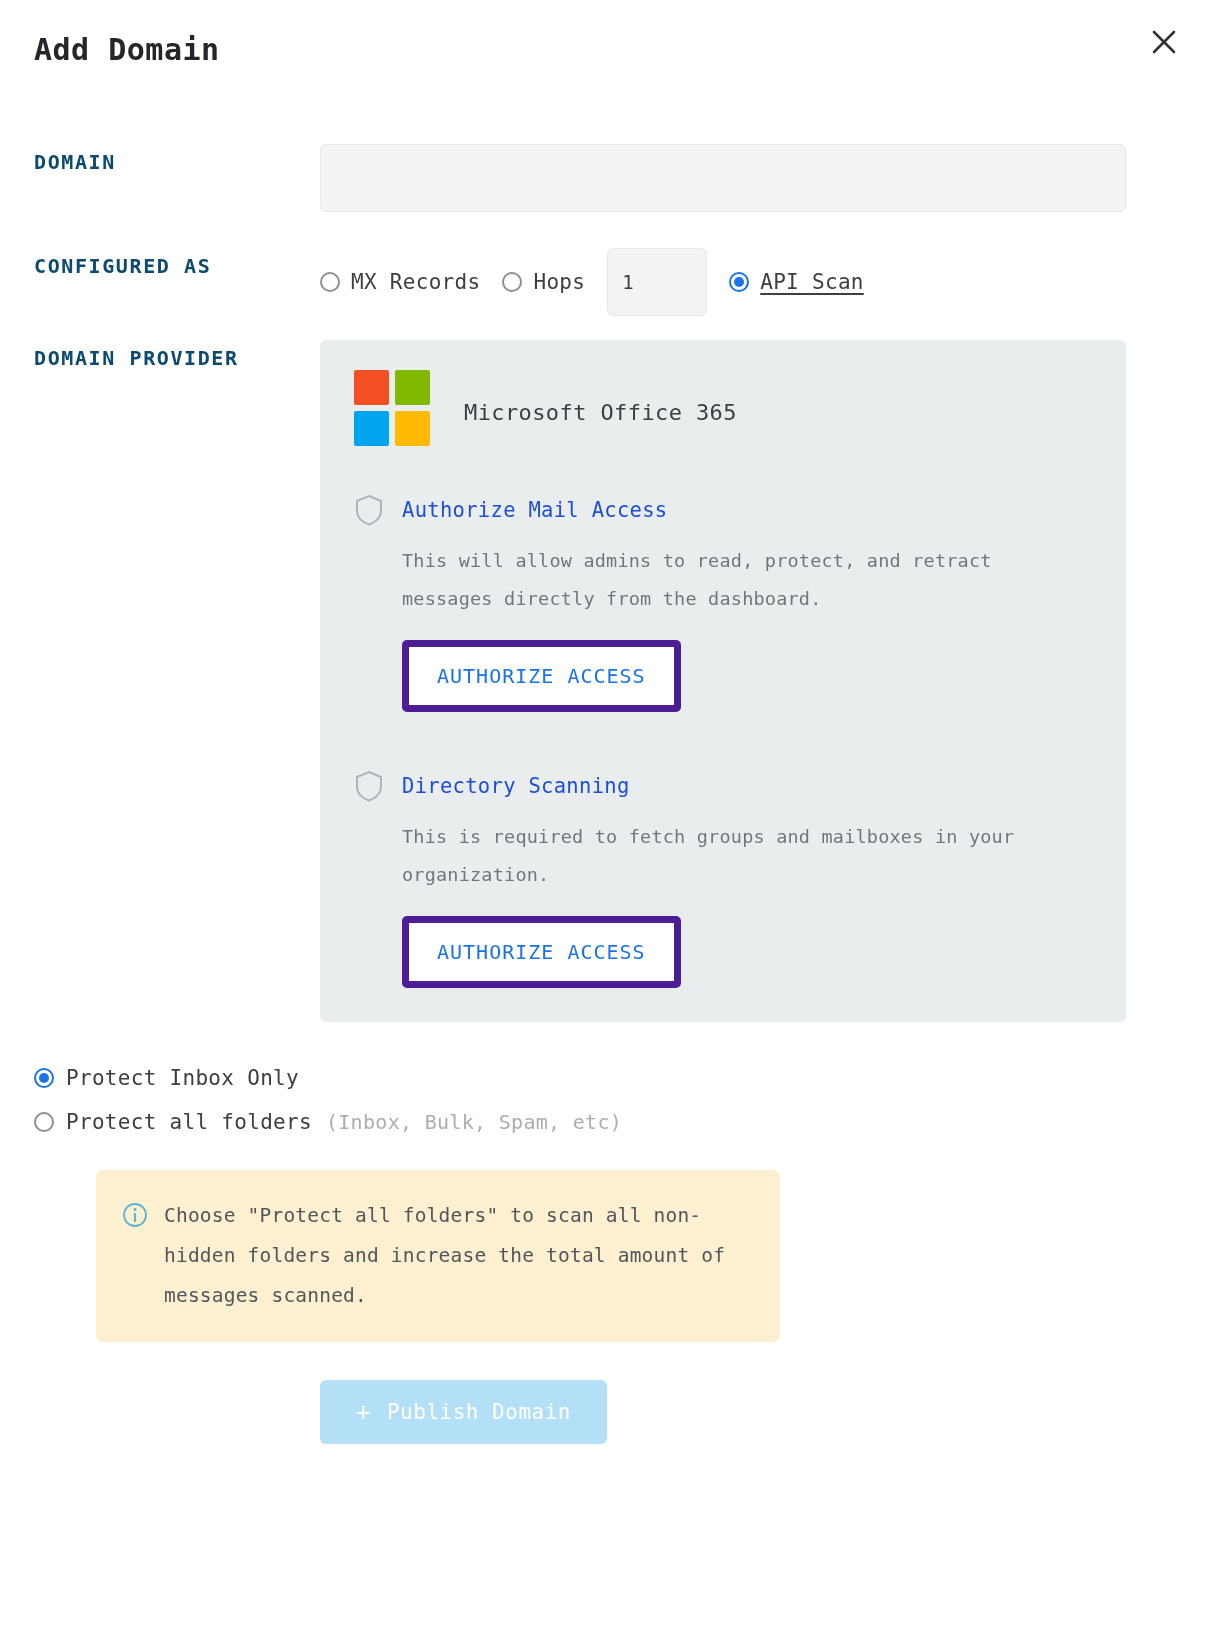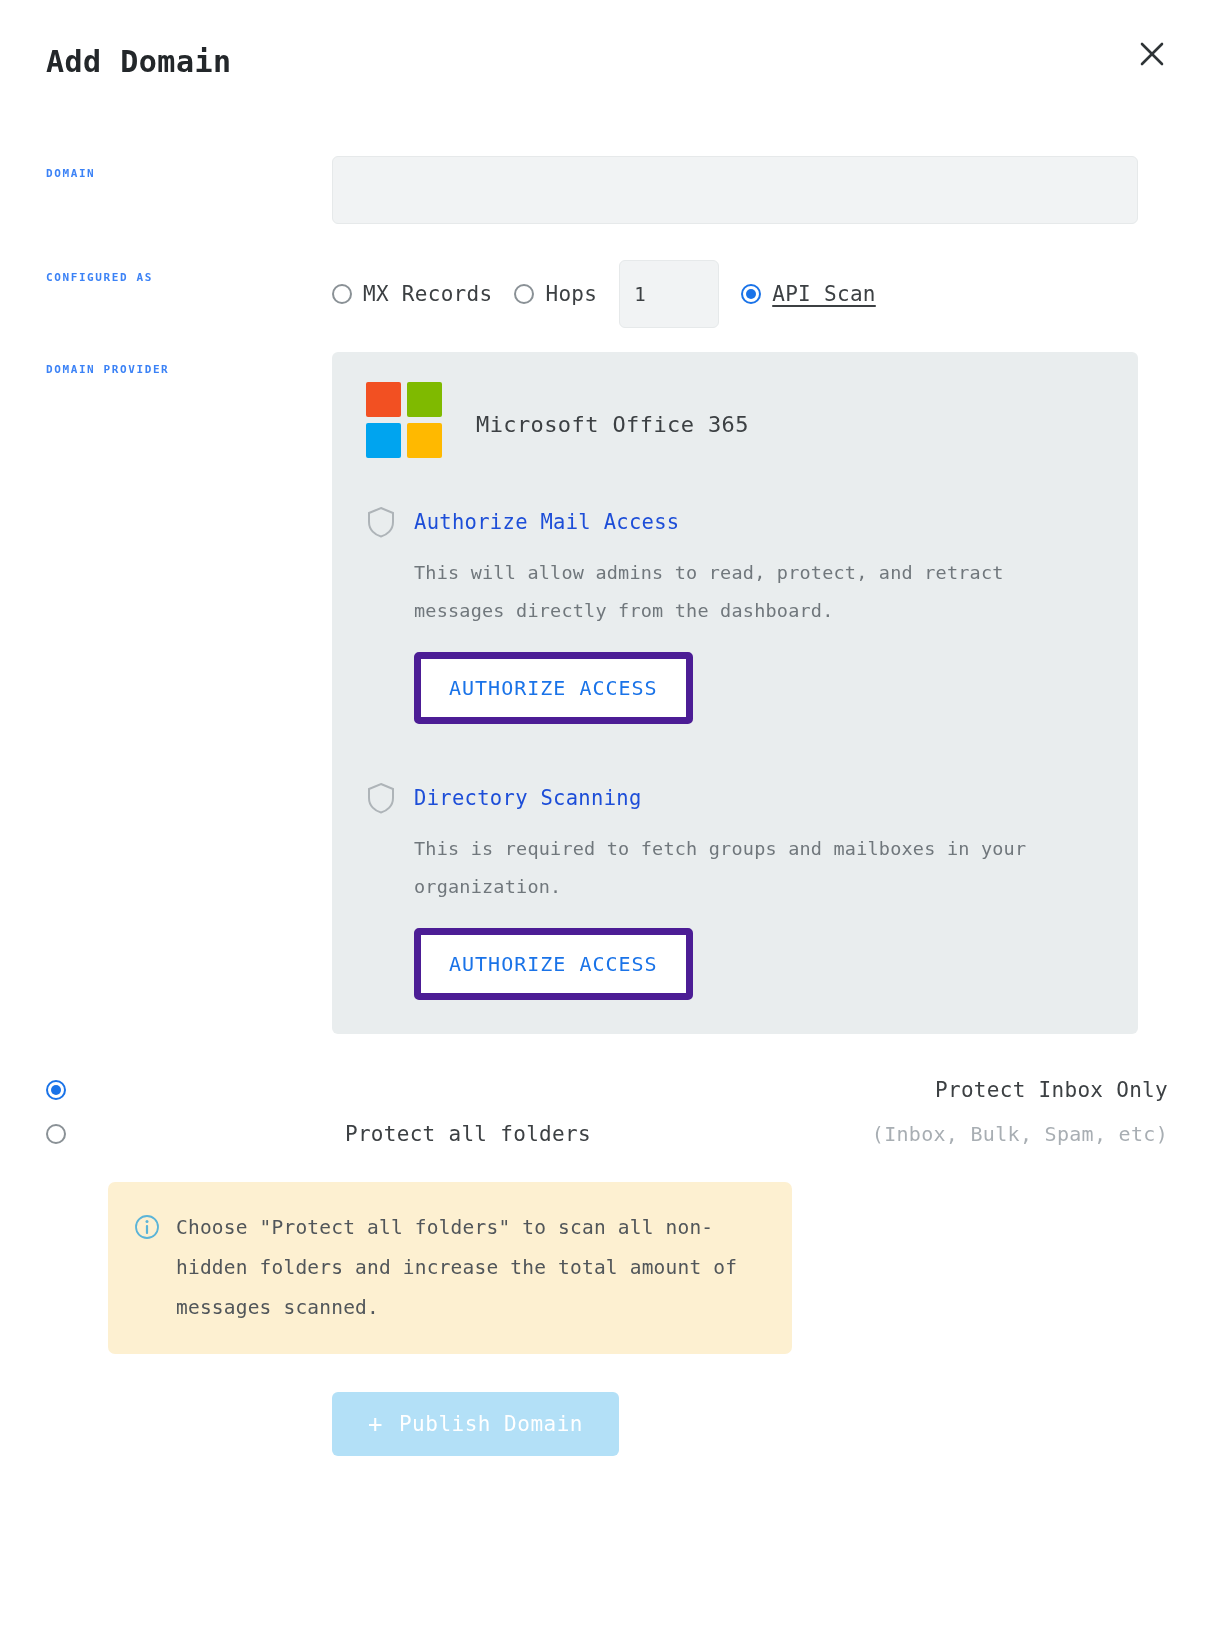--- a/index.html
+++ b/index.html
@@ -14,21 +14,21 @@
     font-family: "DejaVu Sans Mono", monospace;
     color: #2f3437;
     position: relative;
     overflow: hidden;
   }
 
   .dialog {
     position: relative;
     width: 1214px;
     height: 1636px;
-    padding: 12px;
+    padding: 0;
   }
 
   
   .header {
     position: relative;
     padding: 30px 34px 0 34px;
     height: 100px;
   }
   .title {
     font-size: 30px;
@@ -57,23 +57,23 @@
   
   .row {
     display: flex;
     align-items: flex-start;
     padding: 0 34px;
     margin-bottom: 0;
   }
   .row-label {
     width: 286px;
     flex: 0 0 286px;
-    font-size: 11px;
+    font-size: 20px;
     letter-spacing: 1.6px;
-    color: #3b82f6;
+    color: #0c4a6e;
     font-weight: bold;
     padding-top: 8px;
     line-height: 20px;
   }
   .row-field {
     flex: 1 1 auto;
   }
 
   
   .domain-row { margin-top: 44px; }
@@ -223,21 +223,20 @@
     cursor: pointer;
   }
 
   
   .scope-row { margin-top: 34px; }
   .scope-opt {
     display: flex;
     align-items: center;
     height: 44px;
     cursor: pointer;
-    justify-content: space-between;
   }
   .scope-label {
     font-size: 21px;
     margin-left: 12px;
     color: #3c4043;
     letter-spacing: 0.3px;
   }
   .scope-note {
     font-size: 20px;
     margin-left: 14px;

